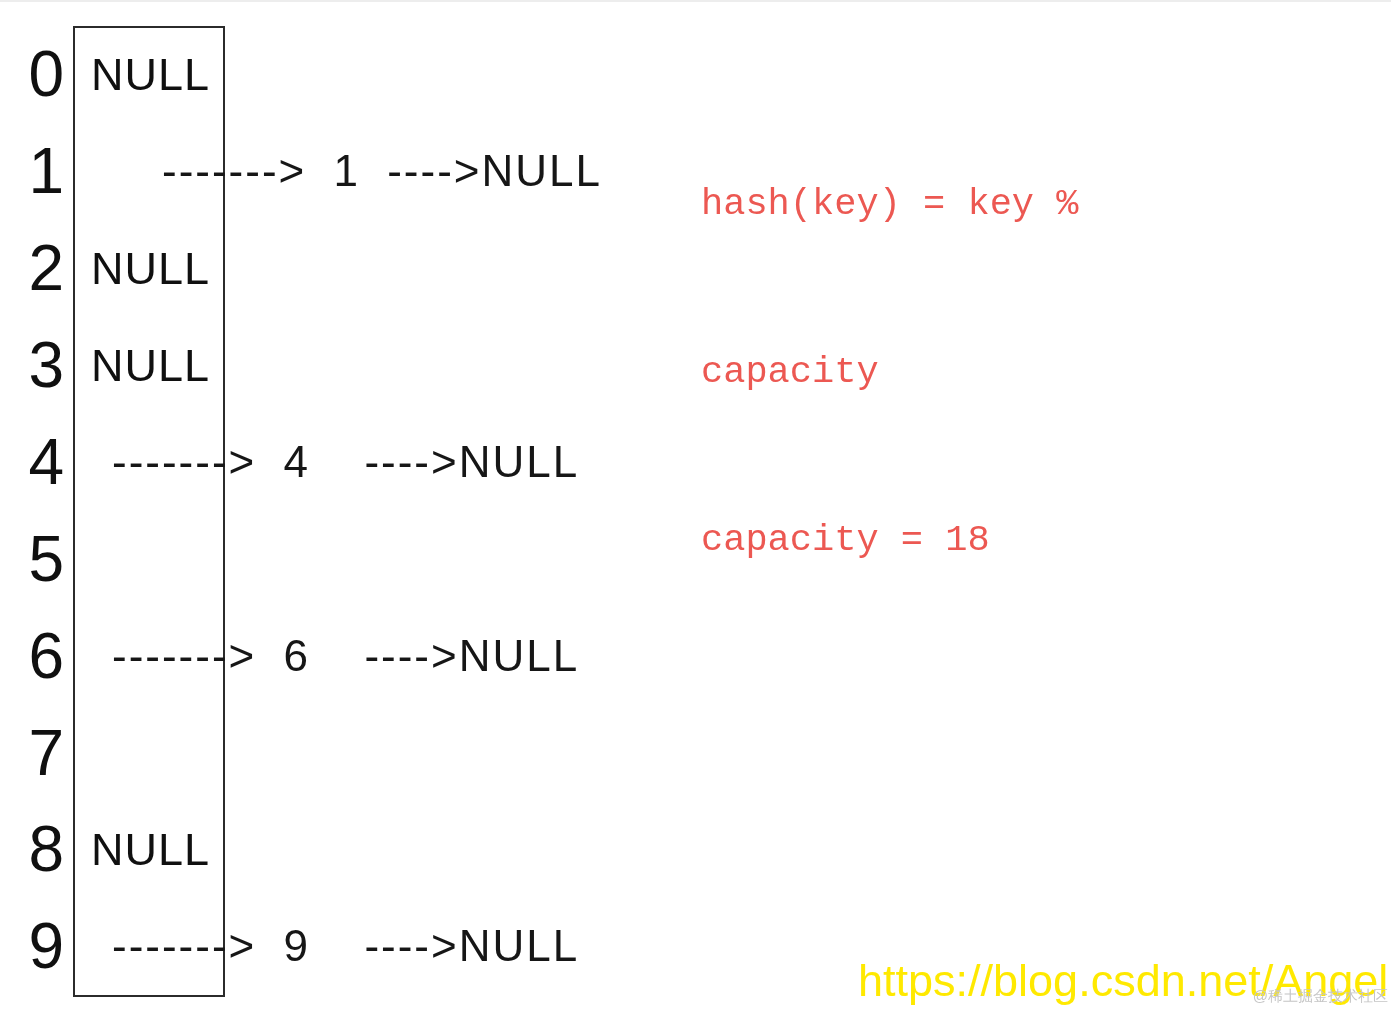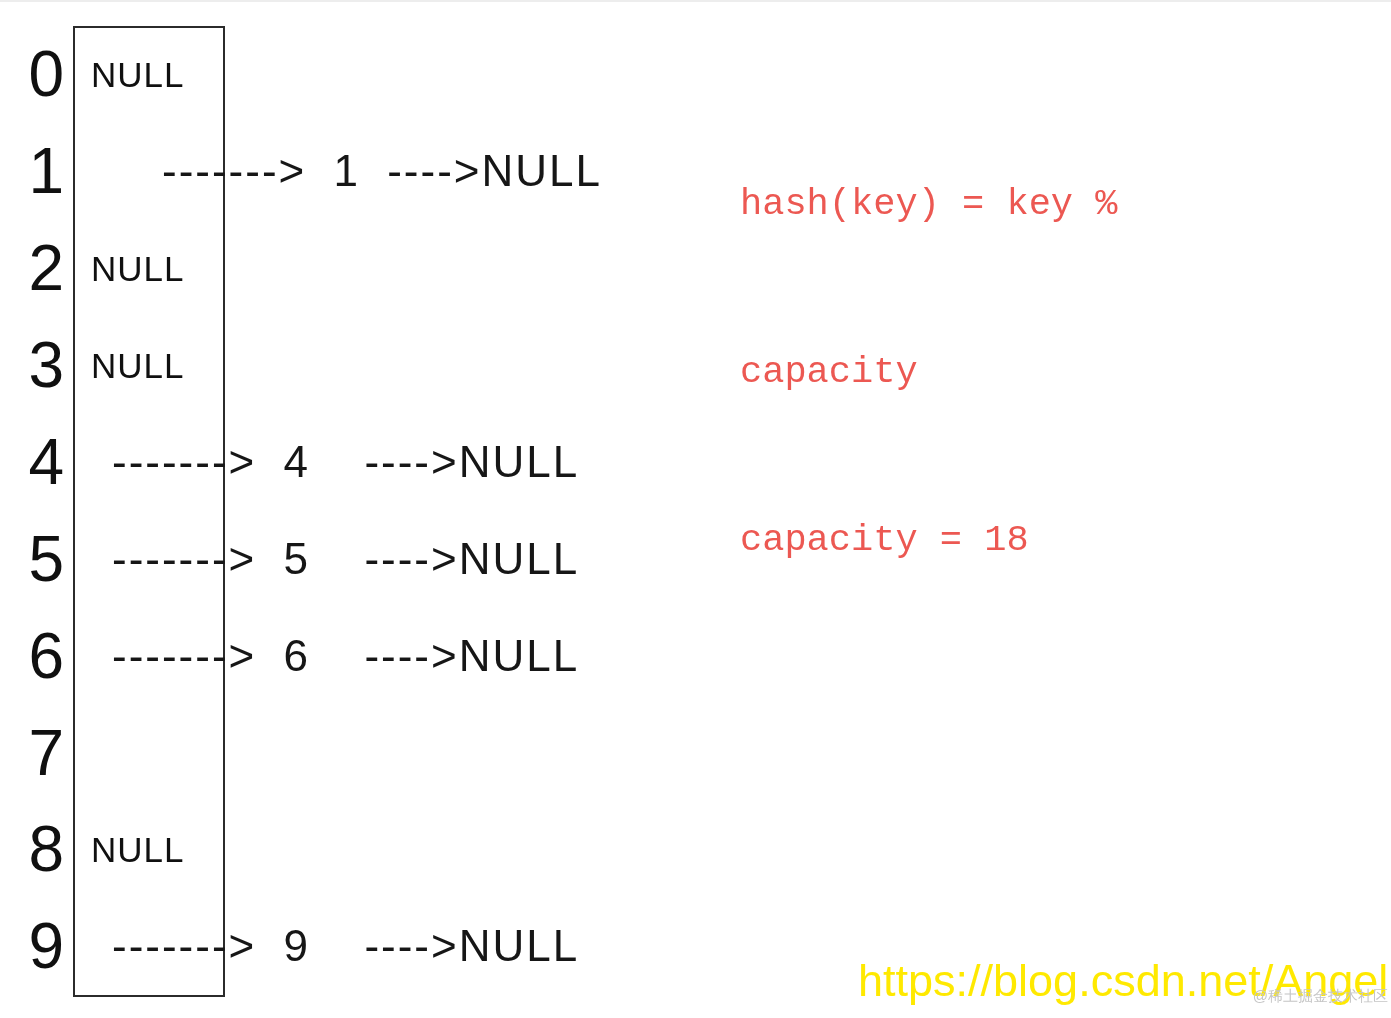--- a/index.html
+++ b/index.html
@@ -27,34 +27,34 @@
   .idx{
     position:absolute;left:0;top:50%;width:64px;
     transform:translateY(-52%);
     text-align:right;
     font-size:64px;color:#101010;line-height:1;
     letter-spacing:0;
   }
   .cell{
     position:absolute;left:91px;top:50%;
     transform:translateY(-52%);
-    font-size:35px;color:#101010;line-height:1;
+    font-size:45px;color:#101010;line-height:1;
     letter-spacing:1px;
   }
   .chain{
     position:absolute;left:112px;top:50%;
     transform:translateY(-52%);
     font-size:44px;color:#161616;line-height:1;
     letter-spacing:2px;word-spacing:13px;
     white-space:pre;
     z-index:3;
   }
   .chain.indent1{left:126px;margin-left:36px;}
   .code-note{
-    position:absolute;left:740px;top:64px;
+    position:absolute;left:701px;top:64px;
     font-family:"Liberation Mono",monospace;
     font-size:37px;line-height:56px;
     color:#ec5852;
     white-space:pre;
   }
   .watermark-url{
     position:absolute;left:858px;top:958px;
     font-size:45px;line-height:1;
     color:#ffe900;
     white-space:nowrap;
@@ -97,21 +97,20 @@
     <span class="cell">NULL</span>
   </div>
 
   <div class="row" style="top:414px">
     <span class="idx">4</span>
     <span class="chain">-------&gt; 4  ----&gt;NULL</span>
   </div>
 
   <div class="row" style="top:511px">
     <span class="idx">5</span>
-    <span class="chain">-------&gt; 5  ----&gt;NULL</span>
   </div>
 
   <div class="row" style="top:608px">
     <span class="idx">6</span>
     <span class="chain">-------&gt; 6  ----&gt;NULL</span>
   </div>
 
   <div class="row" style="top:705px">
     <span class="idx">7</span>
   </div>

